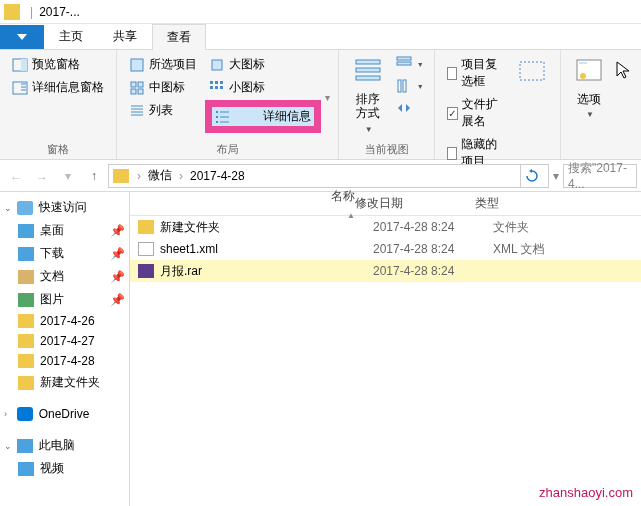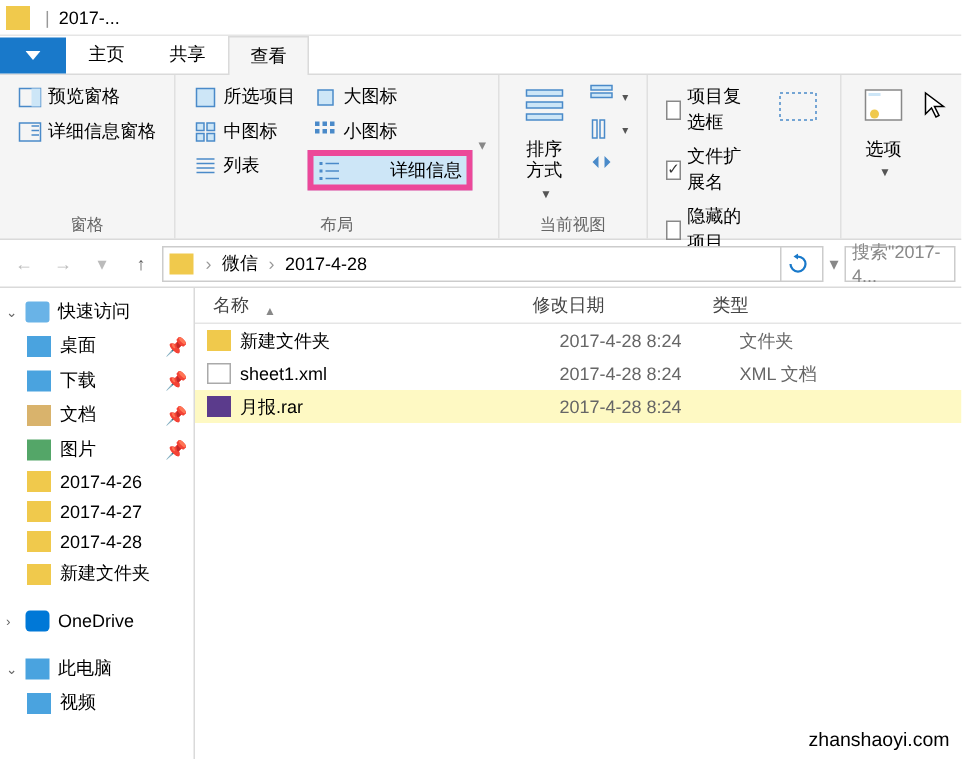--- a/index.html
+++ b/index.html
@@ -13,21 +13,21 @@
 .menu-btn svg { width: 10px; height: 6px; }
 .tab { padding: 4px 14px; border: 1px solid transparent; border-bottom: none; cursor: default; }
 .tab.active { border-color: #dadada; background: #f5f5f5; position: relative; top: 1px; }
 
 .ribbon { height: 110px; background: #f5f5f5; border-bottom: 1px solid #dadada; display: flex; justify-content: space-between; }
 .ribbon-group { border-right: 1px solid #e0e0e0; padding: 4px 8px 2px; display: flex; flex-direction: column; }
 .ribbon-group-label { text-align: center; font-size: 11px; color: #666; margin-top: auto; padding-top: 2px; }
 .ribbon-group-body { display: flex; gap: 4px; flex: 1; }
 .ribbon-col { display: flex; flex-direction: column; gap: 2px; }
 .ribbon-item { display: flex; align-items: center; gap: 4px; padding: 2px 4px; cursor: default; white-space: nowrap; }
-.ribbon-item.active { background: #cde6f7; border: 4px solid #ec4899; padding: 1px 3px; gap: 32px; }
+.ribbon-item.active { background: #cde6f7; border: 7px solid #ec4899; padding: 1px 3px; gap: 32px; }
 .ribbon-big-col { display: flex; flex-direction: column; align-items: center; justify-content: flex-start; gap: 4px; padding: 2px 4px; cursor: default; }
 .ribbon-big-col span { text-align: center; line-height: 1.2; }
 .ribbon-icon { width: 16px; height: 16px; display: inline-flex; align-items: center; justify-content: center; }
 .ribbon-icon-big { width: 32px; height: 32px; display: inline-flex; align-items: center; justify-content: center; }
 .checkbox-row { display: flex; align-items: center; gap: 4px; padding: 2px 4px; }
 .checkbox { width: 13px; height: 13px; border: 1px solid #888; background: #fff; display: inline-flex; align-items: center; justify-content: center; font-size: 10px; color: #333; }
 .caret { font-size: 8px; color: #555; margin-left: 2px; }
 
 .nav-row { height: 32px; display: flex; align-items: center; gap: 2px; padding: 2px 4px; border-bottom: 1px solid #dadada; }
 .nav-btn { width: 24px; height: 24px; display: flex; align-items: center; justify-content: center; color: #bbb; }
@@ -51,34 +51,34 @@
 .ico-download { background: #4aa3df; }
 .ico-doc { background: #d9b36c; }
 .ico-pic { background: #54a668; }
 .ico-cloud { background: #0078d7; border-radius: 3px; }
 .ico-pc { background: #4aa3df; }
 .ico-video { background: #4aa3df; }
 .side-pin { margin-left: auto; color: #888; }
 
 .filelist { flex: 1; }
 .list-header { display: flex; border-bottom: 1px solid #e5e5e5; height: 24px; align-items: center; color: #444; }
-.col-name { width: 225px; padding-left: 12px; display: flex; align-items: flex-end; gap: 6px; }
+.col-name { width: 225px; padding-left: 12px; display: flex; align-items: flex-end; gap: 6px; flex-direction: column; }
 .col-date { width: 120px; }
 .col-type { flex: 1; }
 .sort-caret { font-size: 8px; color: #888; margin-left: 4px; }
 .list-row { display: flex; height: 22px; align-items: center; padding-left: 8px; }
 .list-row.selected { background: #fef9c3; }
 .row-icon { width: 16px; height: 14px; margin-right: 6px; display: inline-block; }
 .ico-xml { background: #fff; border: 1px solid #aaa; }
 .ico-rar { background: #5b3b8c; }
 .row-name { width: 213px; }
 .row-date { width: 120px; color: #666; }
 .row-type { flex: 1; color: #666; }
 
-.watermark { position: absolute; right: 8px; bottom: 6px; color: #000000; font-size: 13px; font-family: sans-serif; }
+.watermark { position: absolute; right: 8px; bottom: 6px; color: #be185d; font-size: 13px; font-family: sans-serif; }
 </style>
 </head>
 <body>
 
 <div class="titlebar">
   <div class="titlebar-icon"></div>
   <span class="titlebar-sep">|</span>
   <span>2017-...</span>
 </div>
 

